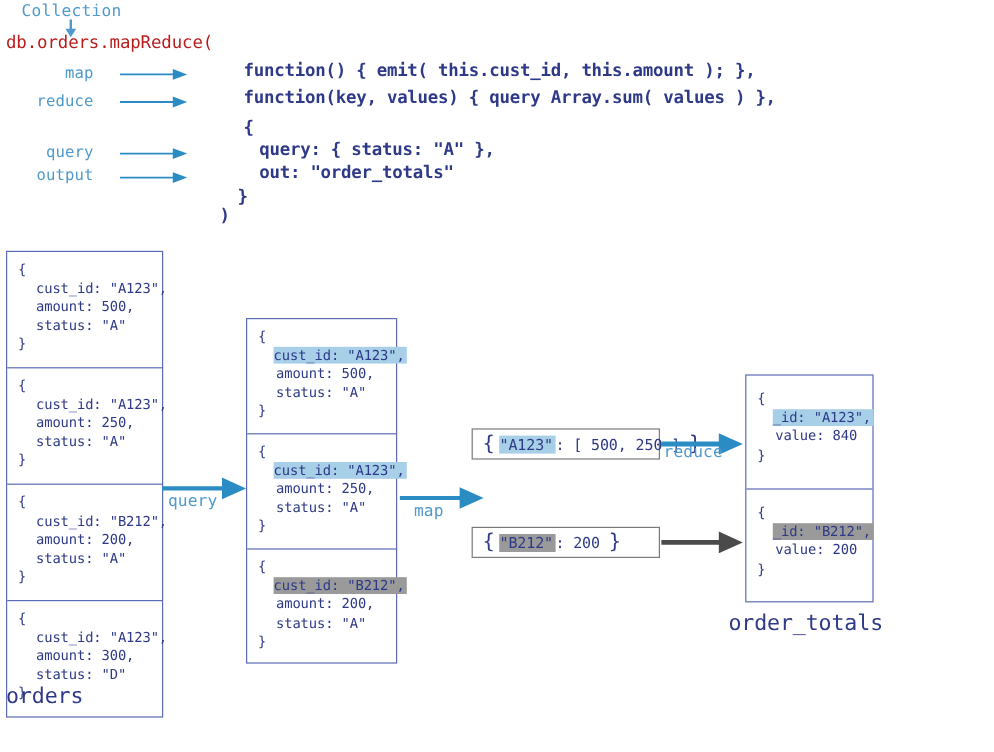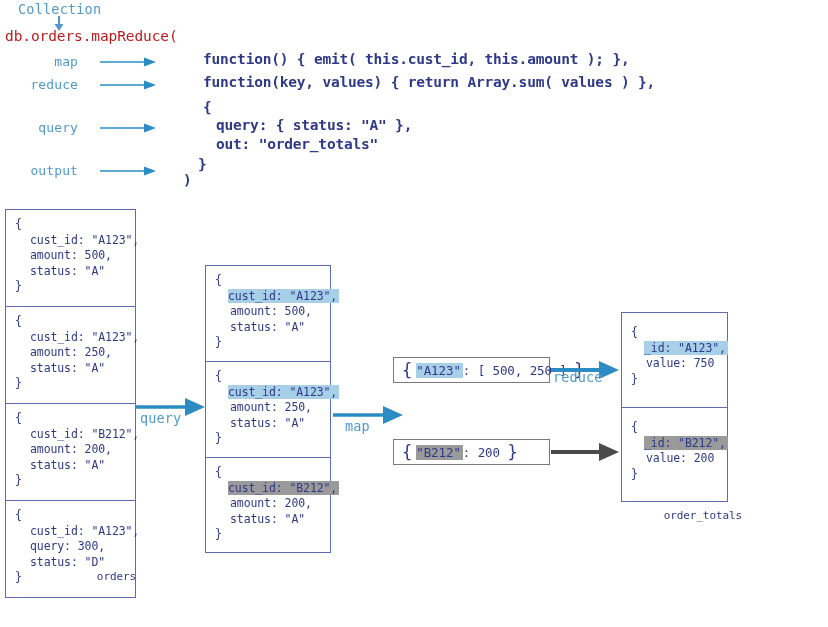--- a/index.html
+++ b/index.html
@@ -75,23 +75,23 @@
     background: #a8cfe8;
     padding: 0px 2px 0px 0px;
     margin-left: -2px;
   }
   .hl-gray {
     background: #9a9a9a;
     padding: 0px 2px 0px 0px;
     margin-left: -2px;
   }
   .stack-caption {
-    font-size: 11px;
-    color: #2e3a87;
-    text-align: right;
+    font-size: 18px;
+    color: #2e3a87;
+    text-align: left;
     letter-spacing: -0.1px;
   }
 
   
   .kv-box {
     border: 1.3px solid #7a7a7a;
     background: #fff;
     display: flex;
     align-items: center;
     padding-left: 8px;
@@ -134,34 +134,34 @@
   </div>
   <div class="abs code-line" style="top:51px;">function() { emit( this.cust_id, this.amount ); },</div>
 
   <div class="abs" style="left:8px; top:77px; display:flex; align-items:center;">
     <div class="param-label">reduce</div>
     <svg class="param-arrow" style="margin-left:22px;" viewBox="0 0 56 12">
       <line x1="0" y1="6" x2="45" y2="6" stroke="#2b8cc4" stroke-width="1.6"></line>
       <polygon points="44,1.5 56,6 44,10.5" fill="#2b8cc4"></polygon>
     </svg>
   </div>
-  <div class="abs code-line" style="top:74px;">function(key, values) { return Array.sum( values ) },</div>
+  <div class="abs code-line" style="top:74px;">function(key, values) { query Array.sum( values ) },</div>
 
   <div class="abs code-line" style="top:99px;">{</div>
 
   <div class="abs" style="left:8px; top:120px; display:flex; align-items:center;">
     <div class="param-label">query</div>
     <svg class="param-arrow" style="margin-left:22px;" viewBox="0 0 56 12">
       <line x1="0" y1="6" x2="45" y2="6" stroke="#2b8cc4" stroke-width="1.6"></line>
       <polygon points="44,1.5 56,6 44,10.5" fill="#2b8cc4"></polygon>
     </svg>
   </div>
   <div class="abs code-line" style="top:117px; left:216px;">query: { status: "A" },</div>
 
-  <div class="abs" style="left:8px; top:139px; display:flex; align-items:center;margin-top:24px;">
+  <div class="abs" style="left:8px; top:139px; display:flex; align-items:flex-end;">
     <div class="param-label">output</div>
     <svg class="param-arrow" style="margin-left:22px;" viewBox="0 0 56 12">
       <line x1="0" y1="6" x2="45" y2="6" stroke="#2b8cc4" stroke-width="1.6"></line>
       <polygon points="44,1.5 56,6 44,10.5" fill="#2b8cc4"></polygon>
     </svg>
   </div>
   <div class="abs code-line" style="top:136px; left:216px;">out: "order_totals"</div>
 
   <div class="abs code-line" style="top:156px; left:198px;">}</div>
   <div class="abs code-line" style="top:172px; left:183px;">)</div>
@@ -189,21 +189,21 @@
     <div class="doc-line">{</div>
     <div class="doc-line indent">cust_id: "B212",</div>
     <div class="doc-line indent">amount: 200,</div>
     <div class="doc-line indent">status: "A"</div>
     <div class="doc-line">}</div>
   </div>
 
   <div class="doc-cell" style="height:97px;">
     <div class="doc-line">{</div>
     <div class="doc-line indent">cust_id: "A123",</div>
-    <div class="doc-line indent">query: 300,</div>
+    <div class="doc-line indent">amount: 300,</div>
     <div class="doc-line indent">status: "D"</div>
     <div class="doc-line">}</div>
   </div>
 </div>
 <div class="abs stack-caption" style="left:5px; top:570px; width:131px;">orders</div>
 
 <svg class="abs" style="left:135px; top:396px;" width="72" height="22">
   <line x1="0" y1="11" x2="52" y2="11" stroke="#2b8cc4" stroke-width="3.4"></line>
   <polygon points="50,2 70,11 50,20" fill="#2b8cc4"></polygon>
 </svg>
@@ -265,21 +265,21 @@
 <svg class="abs" style="left:551px; top:441px;" width="70" height="22">
   <line x1="0" y1="11" x2="50" y2="11" stroke="#4a4a4a" stroke-width="4"></line>
   <polygon points="48,2 68,11 48,20" fill="#4a4a4a"></polygon>
 </svg>
 
 <div class="abs doc-stack" id="output-stack" style="left:621px; top:312px; width:107px; height:190px;">
 
   <div class="doc-cell" style="height:95px; padding-top:12px;">
     <div class="doc-line">{</div>
     <div class="doc-line indent"><span class="hl-blue">_id: "A123",</span></div>
-    <div class="doc-line indent">value: 750</div>
+    <div class="doc-line indent">value: 840</div>
     <div class="doc-line">}</div>
   </div>
 
   <div class="doc-cell" style="height:95px; padding-top:12px;">
     <div class="doc-line">{</div>
     <div class="doc-line indent"><span class="hl-gray">_id: "B212",</span></div>
     <div class="doc-line indent">value: 200</div>
     <div class="doc-line">}</div>
   </div>
 </div>

